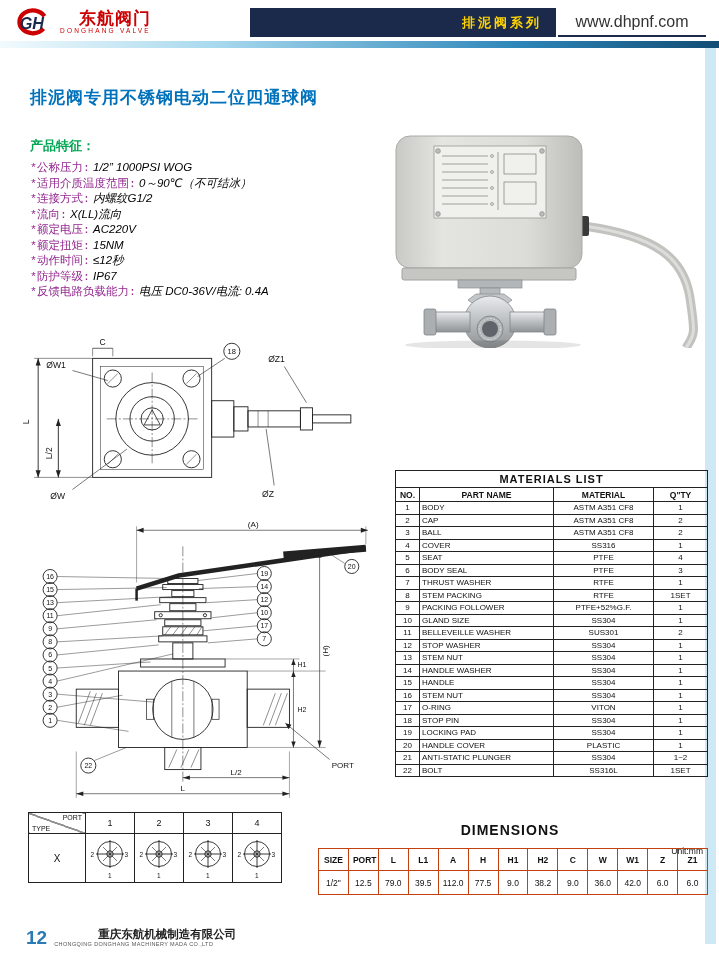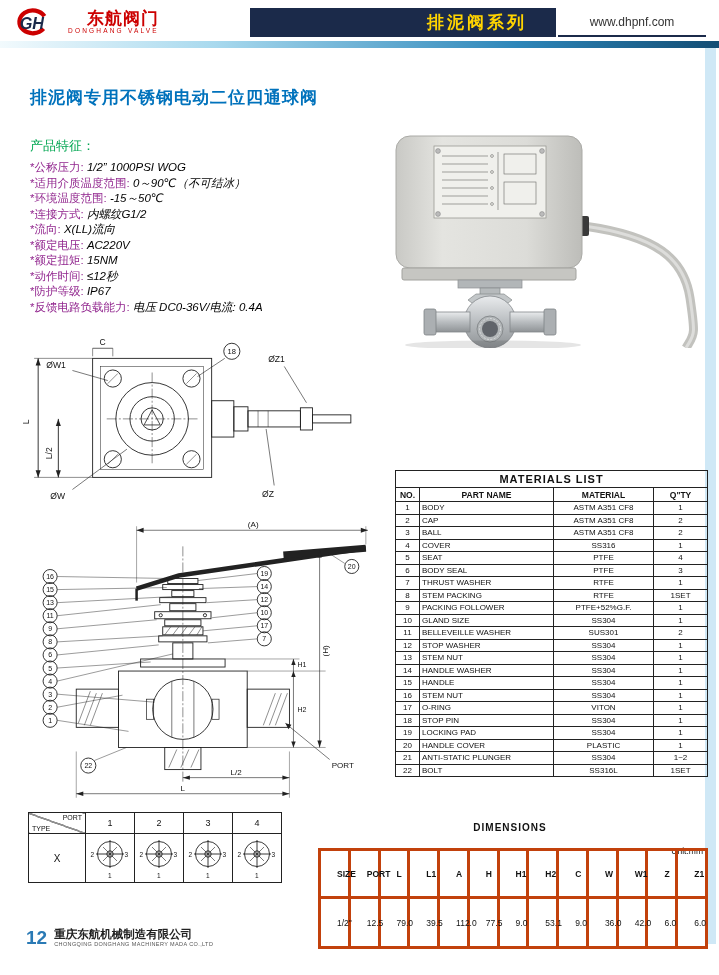--- a/index.html
+++ b/index.html
@@ -1,39 +1,39 @@
 <!DOCTYPE html>
 <html><head>
 <meta charset="utf-8">
 <style>
   html,body { margin:0; padding:0; background:#fff; }
   .page { position:relative; width:719px; height:975px; background:#ffffff; overflow:hidden;
           font-family:"Liberation Sans","DejaVu Sans",sans-serif; color:#111; }
 
   
-  .logo { position:absolute; left:12px; top:6px; display:flex; align-items:center; gap:14px; }
+  .logo { position:absolute; left:12px; top:6px; display:flex; align-items:center; gap:6px; }
   .brand-block { display:flex; flex-direction:column; line-height:1.05; }
   .brand { color:#cc0000; font-weight:bold; font-size:17px; letter-spacing:1px;text-align:right; }
   .brand-en { color:#cc0000; font-size:6.5px; letter-spacing:2.2px; }
   .series-bar { position:absolute; left:250px; top:8px; width:306px; height:29px; background:#1b2a4a;
                 color:#ffd400; display:flex; align-items:center; justify-content:flex-end;
-                padding-right:29px; box-sizing:border-box; font-size:17px; font-weight:bold; letter-spacing:3px; }
+                padding-right:14px; box-sizing:border-box; font-size:13px; font-weight:bold; letter-spacing:3px; }
   .website { position:absolute; left:558px; top:8px; width:148px; height:29px; display:flex;
-             align-items:center; justify-content:center; font-size:12px; color:#333;
+             align-items:center; justify-content:center; font-size:16px; color:#333;
              border-bottom:2px solid #1b2a4a; box-sizing:border-box; }
   .gradient-bar { position:absolute; left:0; top:41px; width:719px; height:7px;
                   background:linear-gradient(90deg,#f2fafd 0%,#a8d9ee 30%,#2d86b9 72%,#134d74 100%); }
   .side-strip { position:absolute; right:3px; top:48px; width:11px; height:896px; background:#cfe8f6; }
 
   
   .title { position:absolute; left:30px; top:86px; font-size:17px; font-weight:bold; color:#0072bc; letter-spacing:1px; }
   .features { position:absolute; left:30px; top:137px; width:322px; }
-  .features-heading { color:#00a651; font-size:13px; font-weight:normal; margin-bottom:5px; }
+  .features-heading { color:#00a651; font-size:13px; font-weight:bold; margin-bottom:5px; }
   .feature-item { font-size:11.5px; line-height:15.5px; white-space:nowrap; }
-  .feature-label { color:#92278f; }
+  .feature-label { color:#92278f;font-family:Liberation Mono, monospace; }
   .feature-value { color:#000;font-style:italic; }
 
   
   .photo   { position:absolute; left:338px; top:126px; width:368px; height:222px; }
   .plan    { position:absolute; left:20px;  top:336px; width:348px; height:192px; }
   .exploded{ position:absolute; left:30px;  top:518px; width:362px; height:292px; }
   svg { display:block; }
 
   
   .materials { position:absolute; left:395px; top:470px; width:312px; }
@@ -52,32 +52,32 @@
     background:linear-gradient(to top right,#fff calc(50% - 0.5px),#222 calc(50% - 0.5px),#222 calc(50% + 0.5px),#fff calc(50% + 0.5px)); }
   .pt-corner .c-top { position:absolute; top:1px; right:3px; font-size:7px; font-weight:normal; }
   .pt-corner .c-bot { position:absolute; bottom:1px; left:3px; font-size:7px; font-weight:normal; }
   .port-table th.num { width:48px; height:20px; font-size:9px; font-weight:normal; }
   .port-table td.xlab { width:56px; font-size:10px; }
   .port-table td.diag { width:48px; height:48px; }
   .port-table td.diag svg { margin:0 auto; }
 
   
   .dim-title { position:absolute; left:360px; top:822px; width:300px; text-align:center;
-               font-size:10px; font-weight:bold; letter-spacing:1px; }
+               font-size:14px; font-weight:bold; letter-spacing:1px; }
   .dim-unit  { position:absolute; right:16px; top:837px; font-size:8.5px;margin-top:9px; }
   .dims { position:absolute; left:318px; top:848px; width:390px; }
   .dims table { border-collapse:collapse; width:100%; table-layout:fixed; }
-  .dims th, .dims td { border:3px solid #c2410c; font-size:8.5px; text-align:center; padding:16px; }
+  .dims th, .dims td { border:1px solid #c2410c; font-size:8.5px; text-align:center; padding:4px; }
   .dims th { height:13px; font-weight:bold; }
   .dims td { height:15px; }
 
   
   .footer { position:absolute; left:26px; top:928px; display:flex; align-items:flex-start; gap:7px; }
   .page-no { color:#2a7ab5; font-size:19px; font-weight:bold; line-height:19px; }
-  .company { font-size:11.5px; font-weight:bold; color:#222; line-height:12px; }
+  .company { font-size:11.5px; font-weight:bold; color:#222; line-height:12px;margin-left:44px; }
   .company-en { font-size:5.5px; color:#555; letter-spacing:0.4px; margin-top:1px; }
 </style>
 </head>
 <body>
 
 <div class="page">
 
   <div class="logo">
     <svg width="42" height="32" viewBox="0 0 44 32">
       <path d="M34 10 A14 12 0 1 0 33 23" stroke="#cc0000" stroke-width="4.5" fill="none"></path>
@@ -104,24 +104,20 @@
         <div class="feature-item">
           <span class="feature-label">*公称压力:</span>
           <span class="feature-value">1/2” 1000PSI WOG</span>
         </div>
 
         <div class="feature-item">
           <span class="feature-label">*适用介质温度范围:</span>
           <span class="feature-value">0～90℃（不可结冰）</span>
         </div>
 
-        <div class="feature-item">
-          <span class="feature-label">*环境温度范围:</span>
-          <span class="feature-value">-15～50℃</span>
-        </div>
 
         <div class="feature-item">
           <span class="feature-label">*连接方式:</span>
           <span class="feature-value">内螺纹G1/2</span>
         </div>
 
         <div class="feature-item">
           <span class="feature-label">*流向:</span>
           <span class="feature-value">X(LL)流向</span>
         </div>
@@ -725,21 +721,21 @@
           </tr>
       <tr>
 
       <td>1/2"</td>
             <td>12.5</td>
             <td>79.0</td>
             <td>39.5</td>
             <td>112.0</td>
             <td>77.5</td>
             <td>9.0</td>
-            <td>53.1</td>
+            <td>38.2</td>
             <td>9.0</td>
             <td>36.0</td>
             <td>42.0</td>
             <td>6.0</td>
             <td>6.0</td>
           </tr>
     </tbody>
       </table>
   </div>
 

